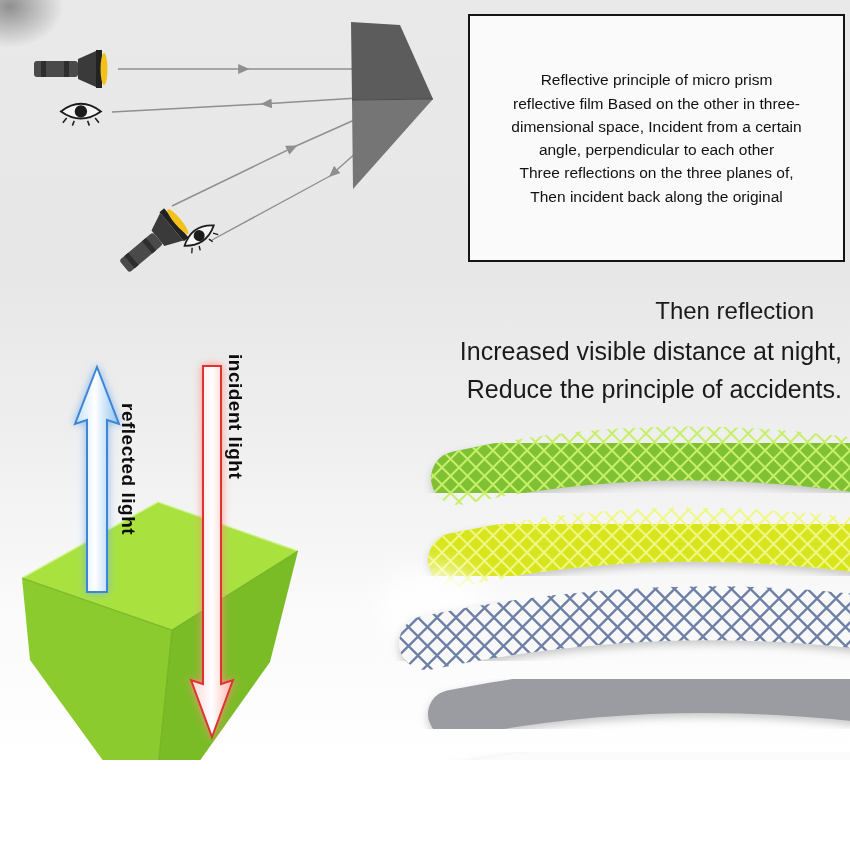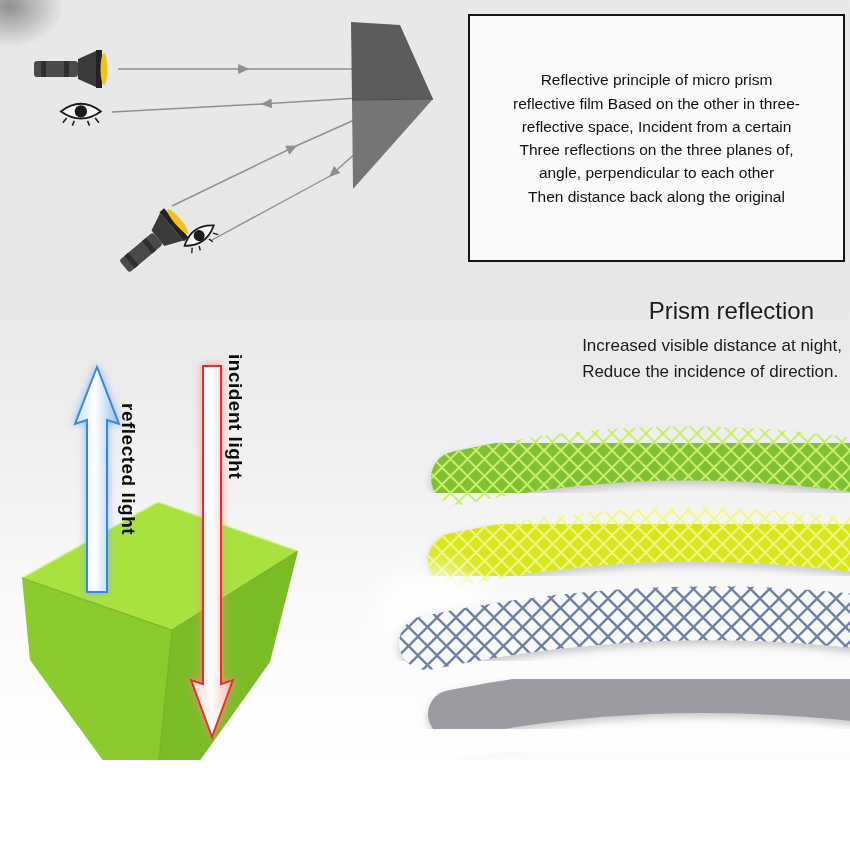--- a/index.html
+++ b/index.html
@@ -14,21 +14,21 @@
     background:radial-gradient(ellipse at 35% 35%, rgba(70,70,70,.55), rgba(120,120,120,0) 70%);
   }
   .info-box{
     position:absolute;left:468px;top:14px;width:377px;height:248px;
     border:2px solid #151515;background:#fafafa;box-sizing:border-box;
     display:flex;flex-direction:column;justify-content:center;
     text-align:center;font-size:15.5px;line-height:1.5;color:#111;
   }
   .headline{position:absolute;top:297px;right:6px;color:#1a1a1a;}
   .headline .t{font-size:24px;text-align:right;padding-right:30px;margin-bottom:8px;}
-  .headline .l{font-size:17px;padding-right:2px;line-height:1.5;}
+  .headline .l{font-size:25px;text-align:right;padding-right:2px;line-height:1.5;}
   .vlabel{
     position:absolute;writing-mode:vertical-rl;font-size:19px;font-weight:600;
     color:#0d0d0d;letter-spacing:.5px;
   }
   .v-reflected{left:117px;top:403px;}
   .v-incident{left:224px;top:354px;}
   .black-bar{position:absolute;left:28px;top:839px;width:92px;height:11px;background:#050505;}
 </style>
 </head>
 <body>
@@ -145,30 +145,30 @@
     </g>
 
     <path d="M97 367 L119 424 L107 420 L107 592 L87 592 L87 420 L75 424 Z" fill="url(#gBlue)" stroke-width="2" filter="url(#glowB)" stroke="#3e86d6"></path>
 
     <path d="M212 737 L233 680 L221 684 L221 366 L203 366 L203 684 L191 680 Z" fill="url(#gRed)" stroke-width="2" filter="url(#glowR)" stroke="#e03131"></path>
   </svg>
 
   <div class="info-box">
     <div>Reflective principle of micro prism</div>
     <div>reflective film Based on the other in three-</div>
-    <div>reflective space, Incident from a certain</div>
+    <div>dimensional space, Incident from a certain</div>
+    <div>angle, perpendicular to each other</div>
     <div>Three reflections on the three planes of,</div>
-    <div>angle, perpendicular to each other</div>
-    <div>Then distance back along the original</div>
+    <div>Then incident back along the original</div>
   </div>
 
   <div class="headline">
-    <div class="t">Prism reflection</div>
+    <div class="t">Then reflection</div>
     <div class="l">Increased visible distance at night,</div>
-    <div class="l">Reduce the incidence of direction.</div>
+    <div class="l">Reduce the principle of accidents.</div>
   </div>
 
   <div class="vlabel v-reflected">reflected light</div>
   <div class="vlabel v-incident">incident light</div>
 
   <div class="black-bar"></div>
 
 </div>
 
 </body></html>

